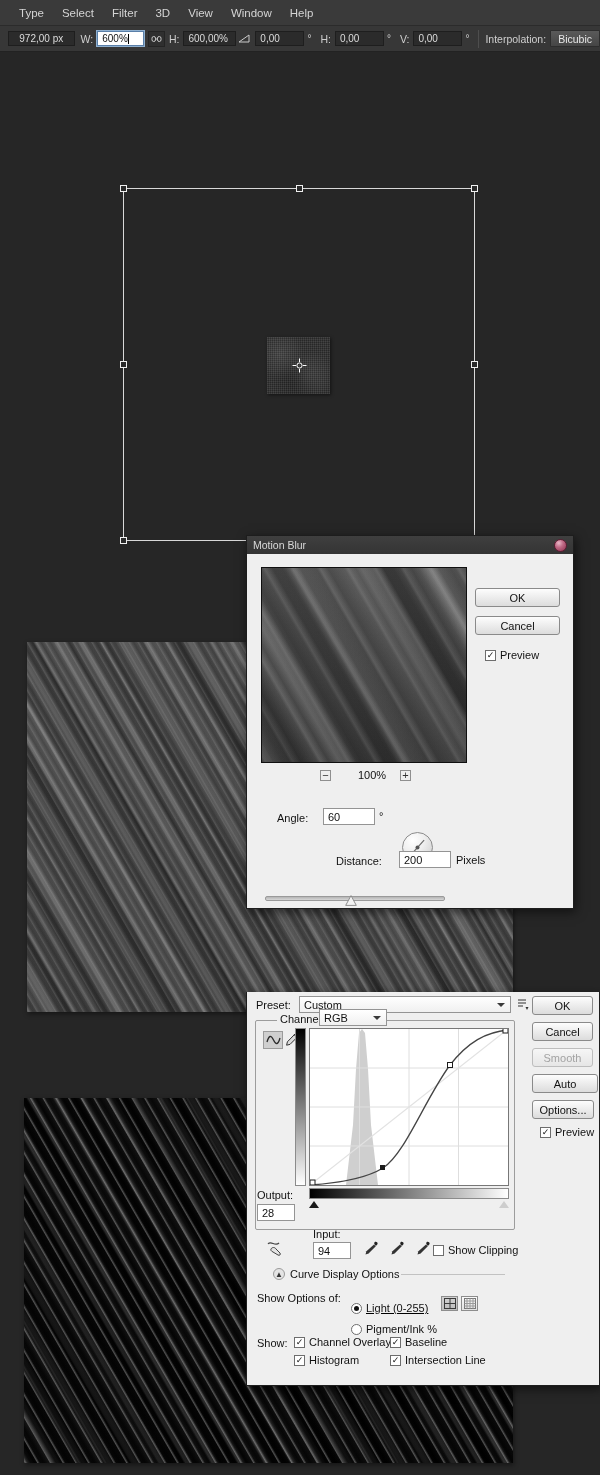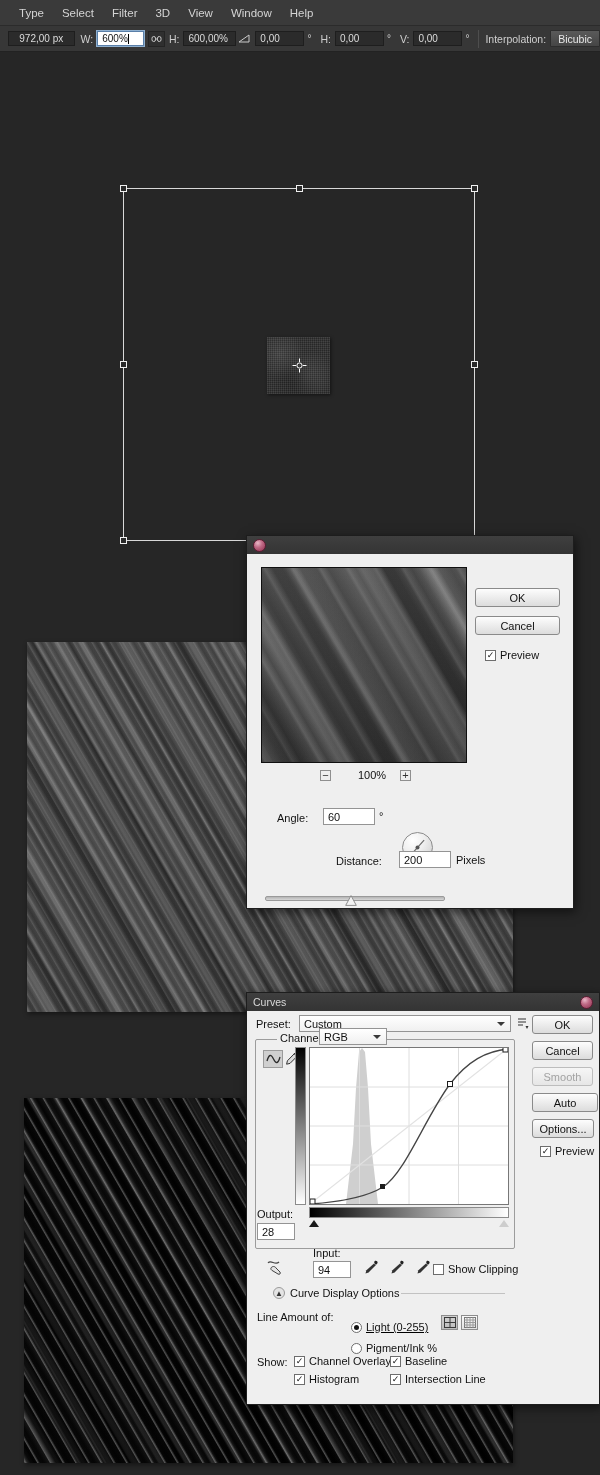--- a/index.html
+++ b/index.html
@@ -342,20 +342,21 @@
       <path d="M7.5 0.5 L7.5 4 M7.5 11 L7.5 14.5 M0.5 7.5 L4 7.5 M11 7.5 L14.5 7.5" stroke="#ffffff" stroke-width="1"></path>
     </svg>
   </div>
 
   <div class="rain-img" id="rain-gray"></div>
   <div class="rain-img" id="rain-dark"></div>
 </div>
 
 <div class="ps-dialog" id="motionblur">
   <div class="ps-title">
+    <span class="tt">Motion Blur</span>
     <span class="close-orb"></span>
   </div>
   <div class="ps-body" style="height:355px; position:relative;">
 
     <div id="mb-preview"></div>
 
     <div class="zoom-box" style="left:73px; top:216px;">−</div>
     <div style="position:absolute; left:95px; top:215px; width:60px; text-align:center; font-size:11px; color:#111;">100%</div>
     <div class="zoom-box" style="left:153px; top:216px;">+</div>
 
@@ -385,24 +386,20 @@
     <div class="ps-btn" style="position:absolute; left:228px; top:62px; width:85px;">Cancel</div>
 
     <div class="row" style="position:absolute; left:238px; top:95px;">
       <span class="chk">✓</span>
       <span class="ps-lbl">Preview</span>
     </div>
   </div>
 </div>
 
 <div class="ps-dialog" id="curves">
-  <div class="ps-title">
-    <span class="tt">Curves</span>
-    <span class="close-orb"></span>
-  </div>
   <div class="ps-body" style="height:394px; position:relative;">
 
     <div style="position:absolute; left:9px; top:7px;" class="ps-lbl">Preset:</div>
     <div class="ps-select" style="position:absolute; left:52px; top:4px; width:212px;">
       <span>Custom</span>
       <span class="sel-arrow"></span>
     </div>
     <div style="position:absolute; left:270px; top:5px;">
       <svg width="13" height="13" viewBox="0 0 13 13">
         <path d="M1 2 H9 M1 5 H9 M1 8 H6" stroke="#333" stroke-width="1.2"></path>
@@ -494,21 +491,21 @@
       <span class="chk"></span>
       <span class="ps-lbl">Show Clipping</span>
     </div>
 
     <div class="row" style="position:absolute; left:26px; top:276px;">
       <span class="collapse-circ">▲</span>
       <span class="ps-lbl">Curve Display Options</span>
     </div>
     <div class="hr-line" style="left:154px; top:282px; width:104px;"></div>
 
-    <div style="position:absolute; left:10px; top:300px;" class="ps-lbl">Line Amount of:</div>
+    <div style="position:absolute; left:10px; top:300px;" class="ps-lbl">Show Options of:</div>
     <div class="row" style="position:absolute; left:104px; top:310px;text-decoration:underline;">
       <span class="radio">
           <span class="dot"></span>
         </span>
       <span class="ps-lbl">Light  (0-255)</span>
     </div>
     <div class="row" style="position:absolute; left:104px; top:331px;">
       <span class="radio"></span>
       <span class="ps-lbl">Pigment/Ink %</span>
     </div>

